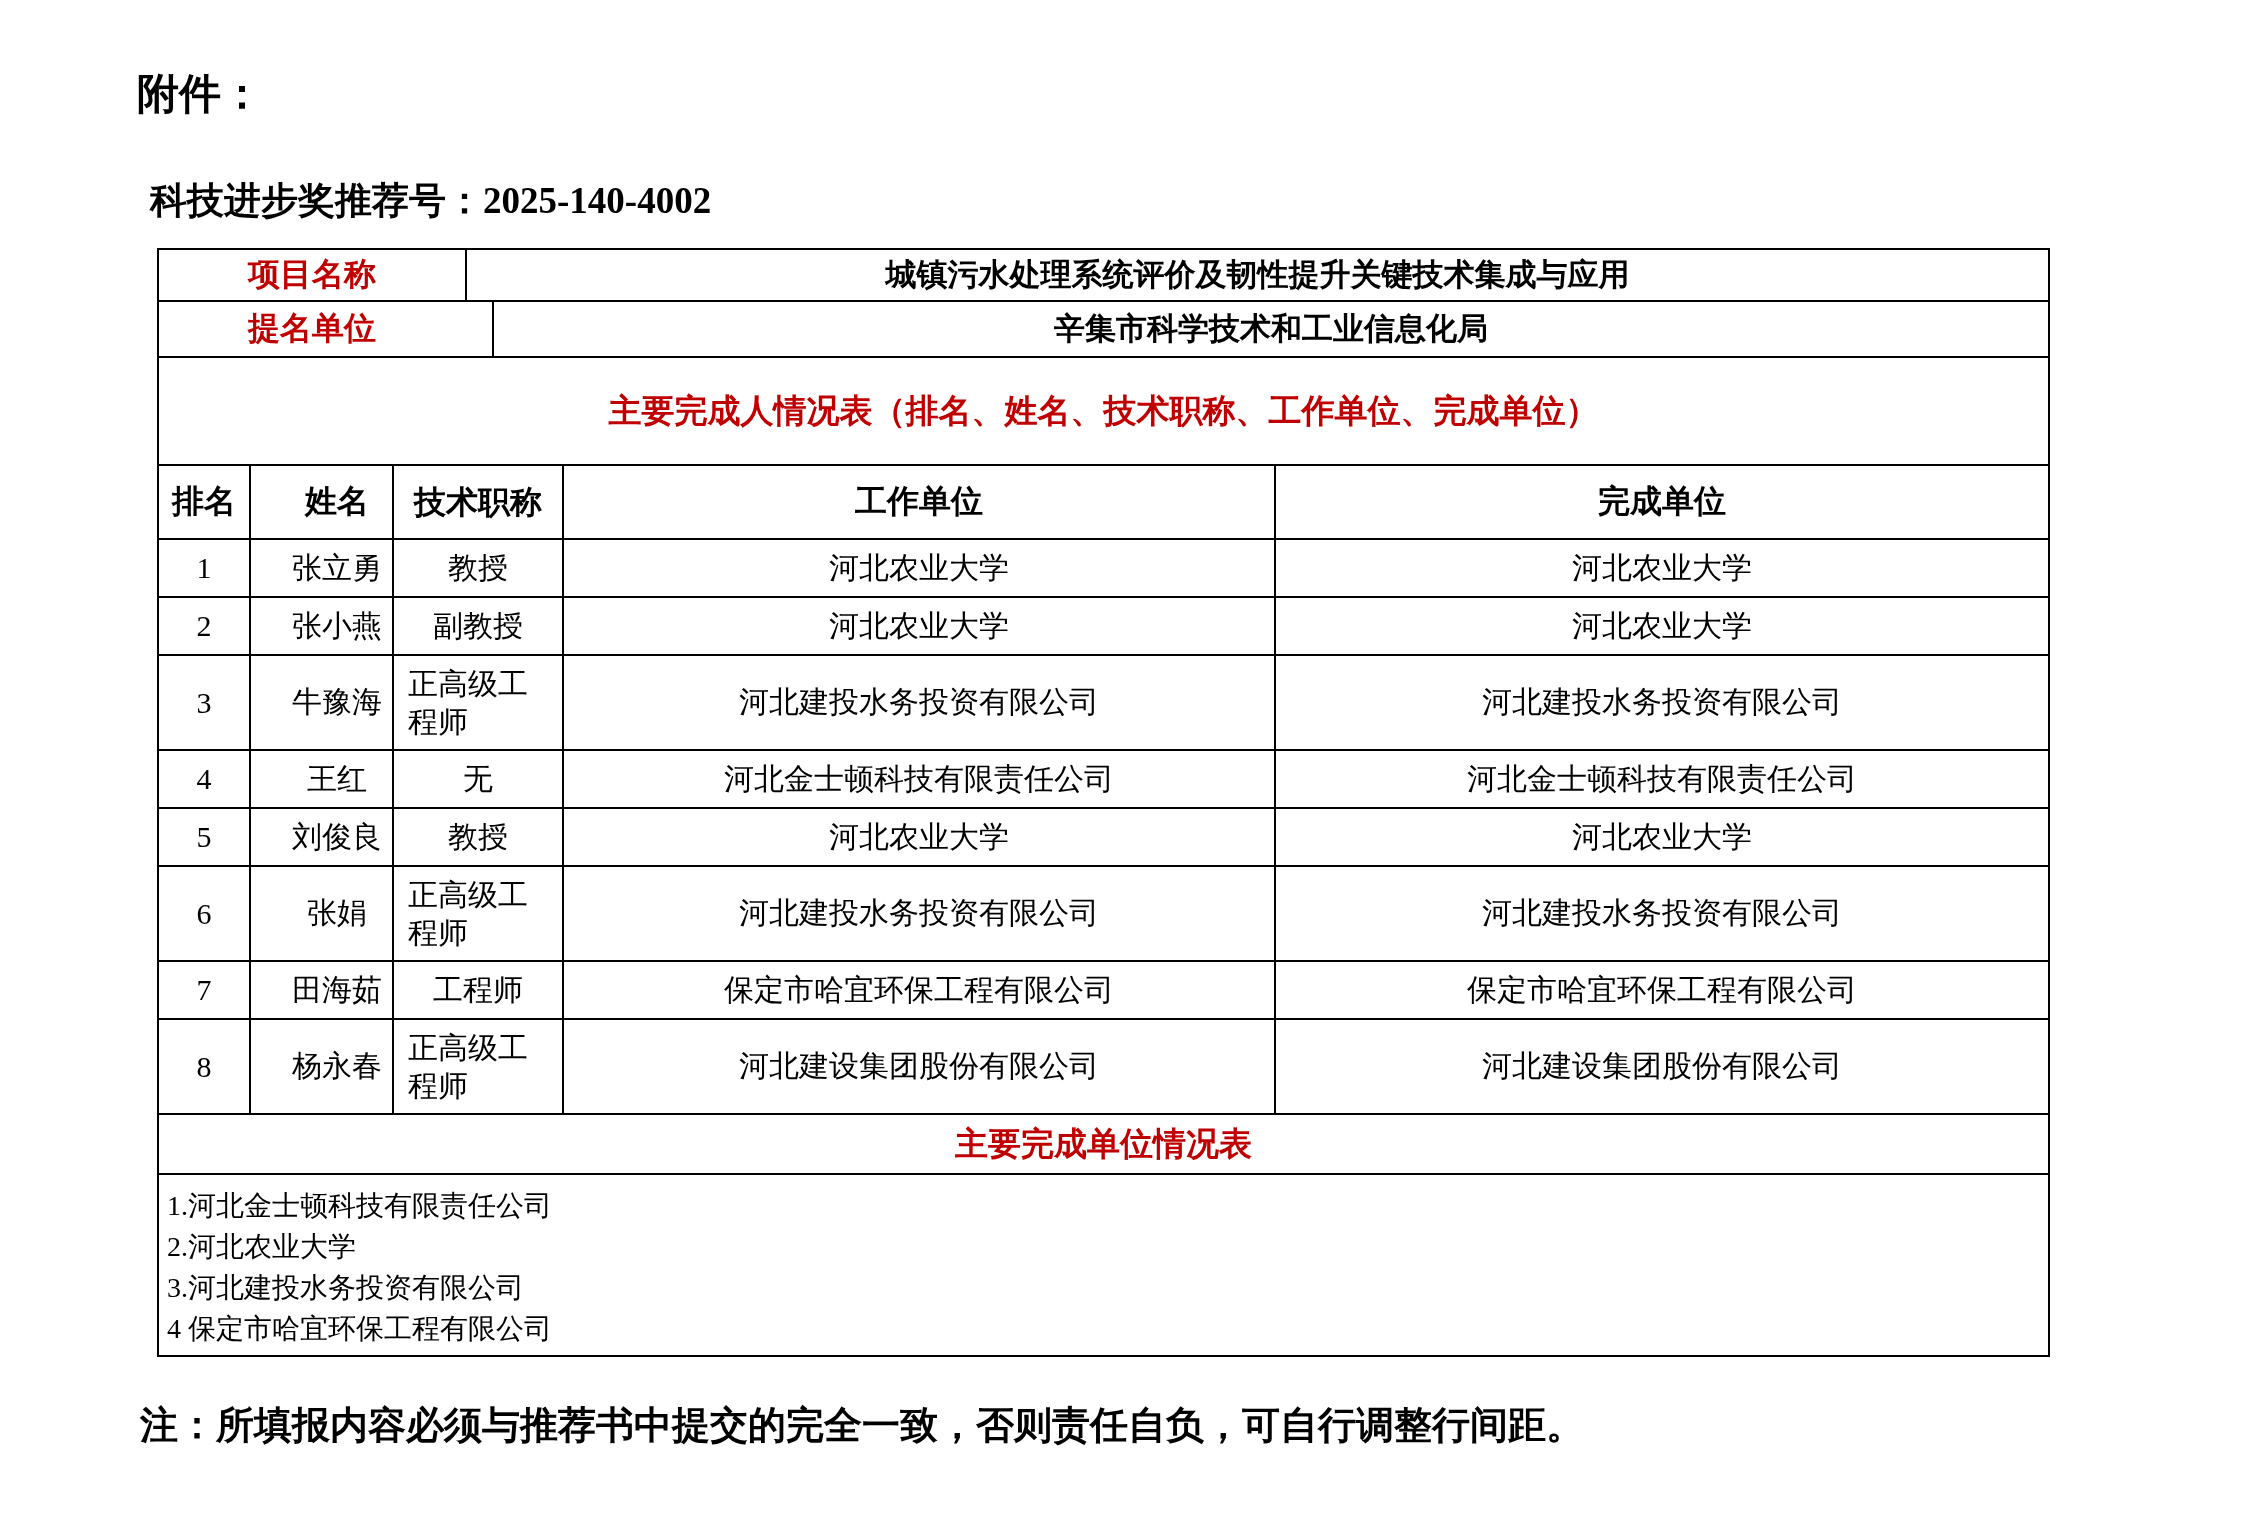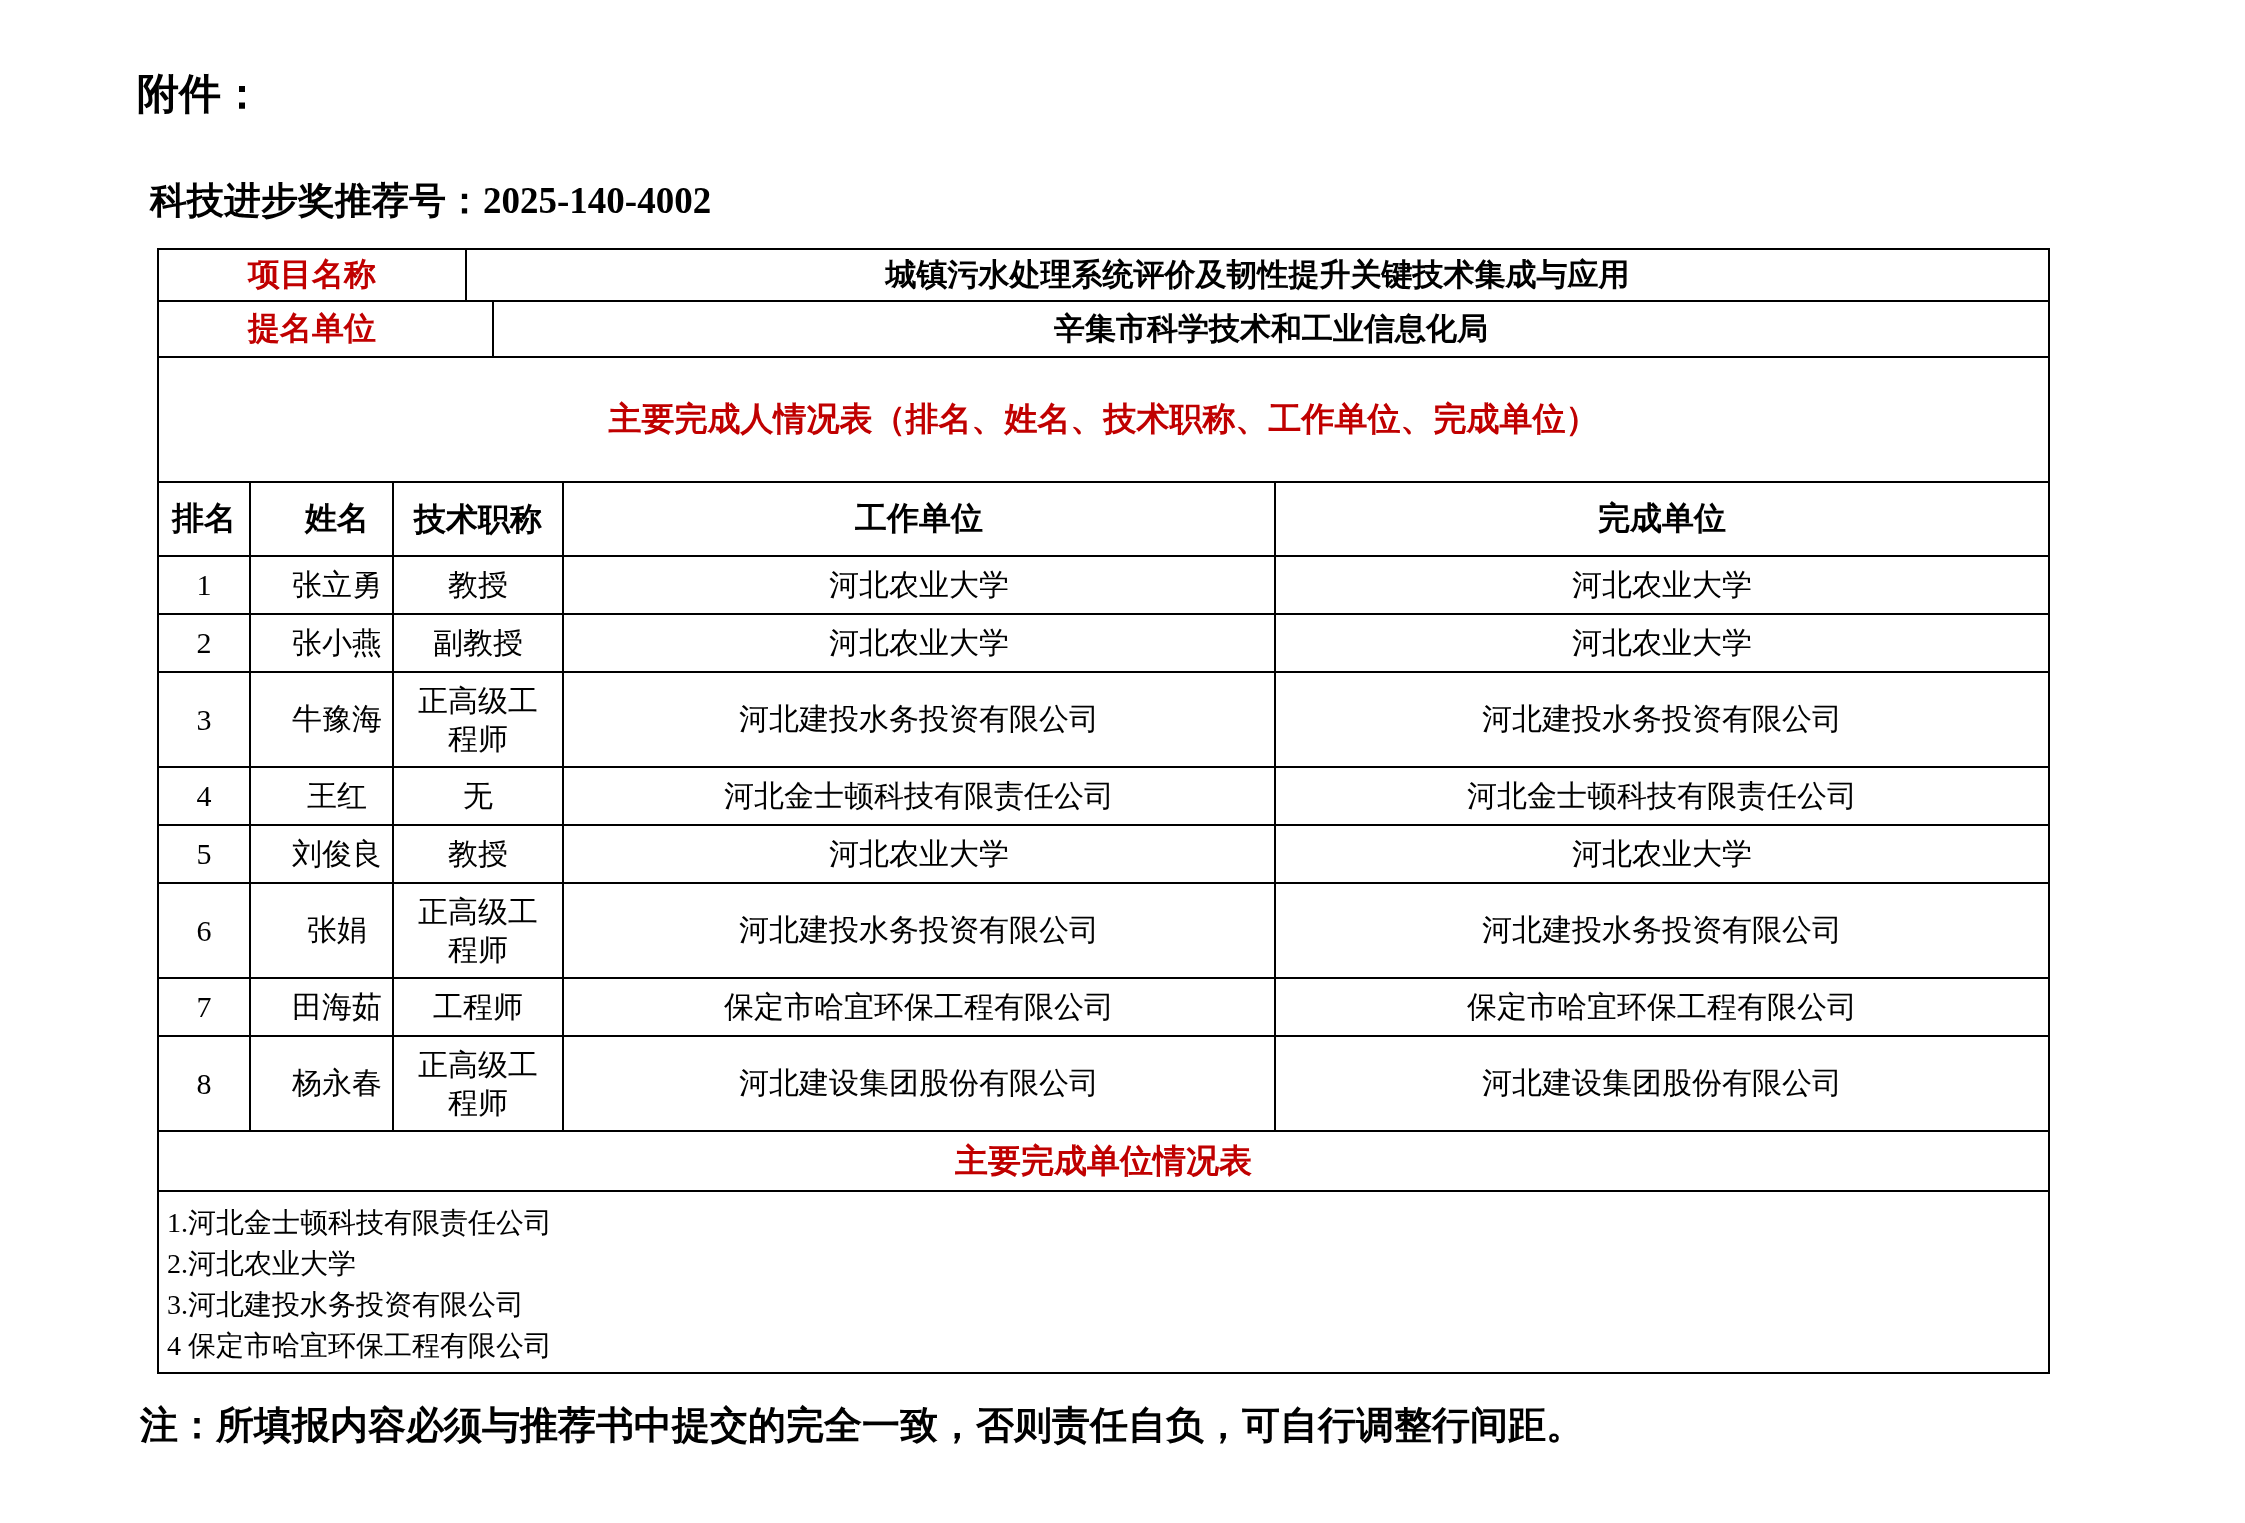--- a/index.html
+++ b/index.html
@@ -21,27 +21,27 @@
   .form-table {
     position: absolute; left: 157px; top: 248px; width: 1893px;
     border: 2px solid var(--border, #000);
     background: #fff;
   }
   .row { display: flex; border-top: 2px solid var(--border, #000); }
   .row:first-child { border-top: none; }
   .cell {
     border-left: 2px solid var(--border, #000);
     display: flex; align-items: center; justify-content: center;
-    text-align: center; overflow: hidden;
+    text-align: left; overflow: hidden;
   }
   .cell:first-child { border-left: none; }
 
   .row-project   { height: 50px; }
   .row-nominator { height: 56px; gap: 27px; }
-  .row-ctitle    { height: 125px; }
+  .row-ctitle    { height: 108px; }
   .row-head      { height: 74px; }
   .row-data      { height: 58px; }
   .row-data.tall { height: 95px; }
   .row-utitle    { height: 60px; }
   .row-units     { height: 182px; }
 
   .label-cell { width: 306px; flex: 0 0 306px; }
   .label-red  {
     color: var(--accent-red, #C00000);
     font-weight: bold; font-size: 32px;

